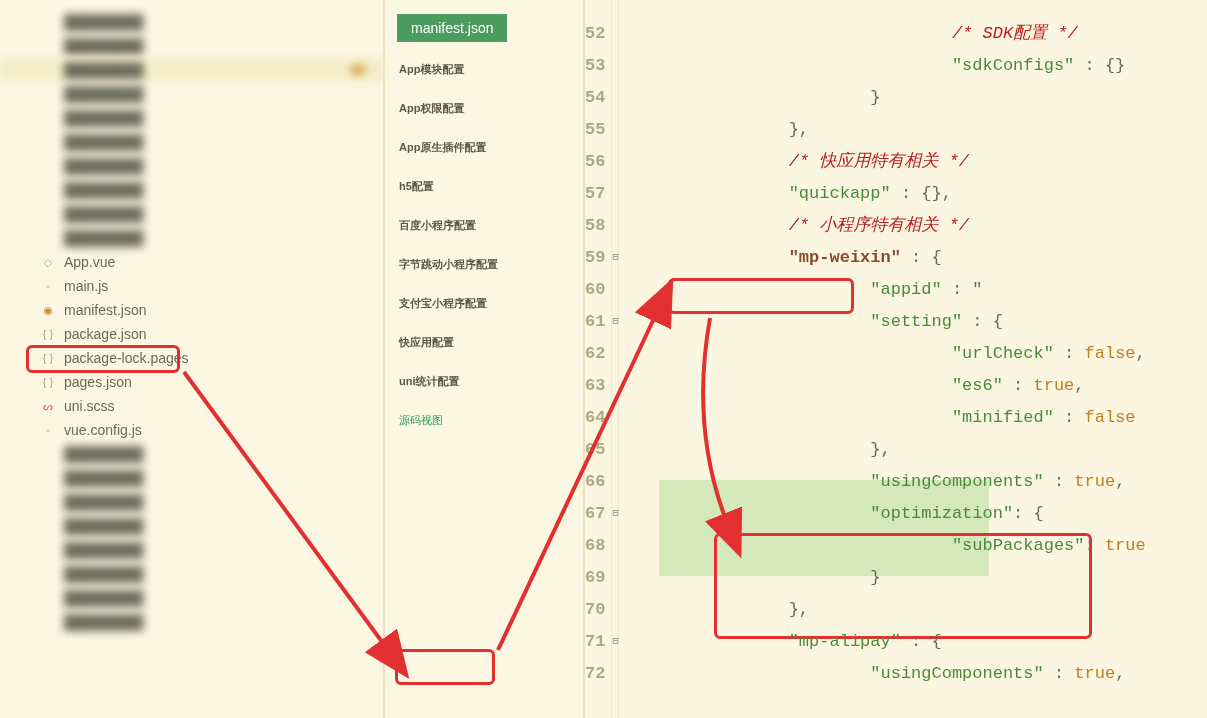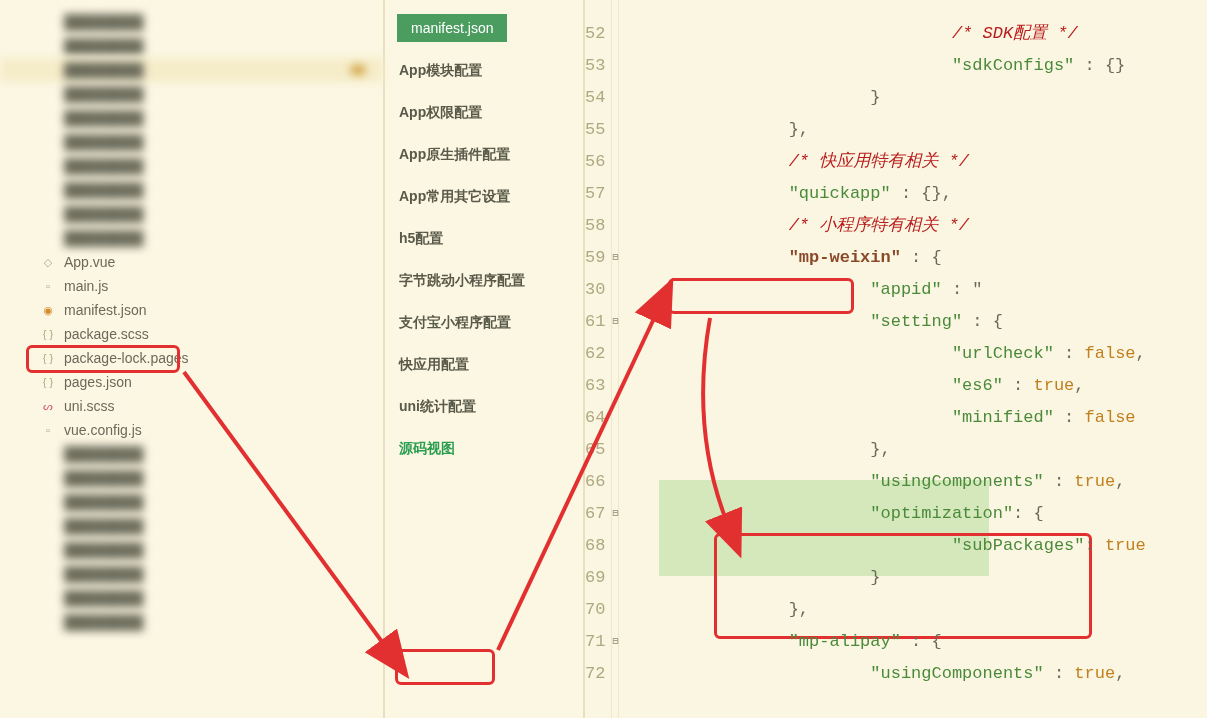--- a/index.html
+++ b/index.html
@@ -62,45 +62,46 @@
 .tab-active {
   background: #4a9d5f;
   color: #fff;
   padding: 6px 14px;
   font-size: 14px;
   display: inline-block;
   margin: 14px 0 8px 12px;
 }
 .config-item {
   padding: 12px 14px;
-  font-size: 14px;
+  font-size: 11px;
   color: #5a5a4a;
   font-weight: 600;
   cursor: pointer;
 }
 .config-item.active {
   color: #2a9d4f;
-  font-weight: 700;
+  font-weight: 400;
 }
 .editor {
   flex: 1;
   display: flex;
   background: #fbf6e2;
   font-family: Consolas, "Courier New", monospace;
   font-size: 17px;
   position: relative;
   overflow: hidden;
 }
 .gutter {
   width: 50px;
   text-align: right;
   padding: 18px 6px 0 0;
   color: #b0a880;
   background: #fbf6e2;
   border-right: 1px solid #eee8cc;
+  font-weight: bold;
 }
 .gutter-fold {
   width: 18px;
   padding-top: 18px;
   background: #fbf6e2;
   border-right: 1px solid #eee8cc;
 }
 .fold-mark {
   height: 32px;
   line-height: 32px;
@@ -196,21 +197,21 @@
       <div class="tree-item">
         <span class="icon" style="color: rgb(176, 168, 128);">▫</span>
         <span>main.js</span>
       </div>
       <div class="tree-item">
         <span class="icon" style="color: rgb(212, 138, 42);">◉</span>
         <span>manifest.json</span>
       </div>
       <div class="tree-item">
         <span class="icon" style="color: rgb(176, 168, 128);">{ }</span>
-        <span>package.scss</span>
+        <span>package.json</span>
       </div>
       <div class="tree-item">
         <span class="icon" style="color: rgb(176, 168, 128);">{ }</span>
         <span>package-lock.pages</span>
       </div>
       <div class="tree-item">
         <span class="icon" style="color: rgb(176, 168, 128);">{ }</span>
         <span>pages.json</span>
       </div>
       <div class="tree-item">
@@ -258,42 +259,42 @@
 
   <div class="red-box" style="left:26px;top:345px;width:154px;height:28px"></div>
 </div>
 
 <div class="config-panel">
   <div class="tab-active">manifest.json</div>
   <div id="config-list">
       <div class="config-item">App模块配置</div>
       <div class="config-item">App权限配置</div>
       <div class="config-item">App原生插件配置</div>
-      <div class="config-item">App常用其它设置</div>
       <div class="config-item">h5配置</div>
+      <div class="config-item">百度小程序配置</div>
       <div class="config-item">字节跳动小程序配置</div>
       <div class="config-item">支付宝小程序配置</div>
       <div class="config-item">快应用配置</div>
       <div class="config-item">uni统计配置</div>
       <div class="config-item active">源码视图</div>
     </div>
   <div class="red-box" style="left:395px;top:649px;width:100px;height:36px"></div>
 </div>
 
 <div class="editor">
   <div class="gutter" id="gutter">
       <div class="ln">52</div>
       <div class="ln">53</div>
       <div class="ln">54</div>
       <div class="ln">55</div>
       <div class="ln">56</div>
       <div class="ln">57</div>
       <div class="ln">58</div>
       <div class="ln">59</div>
-      <div class="ln">30</div>
+      <div class="ln">60</div>
       <div class="ln">61</div>
       <div class="ln">62</div>
       <div class="ln">63</div>
       <div class="ln">64</div>
       <div class="ln">65</div>
       <div class="ln">66</div>
       <div class="ln">67</div>
       <div class="ln">68</div>
       <div class="ln">69</div>
       <div class="ln">70</div>

